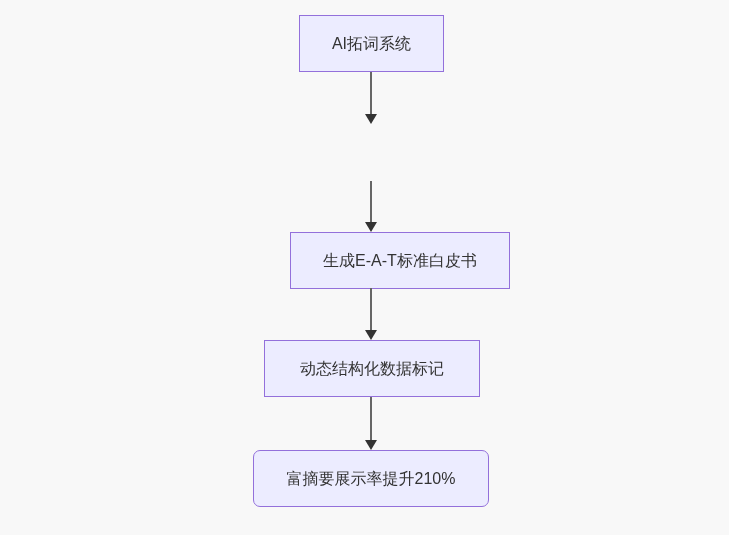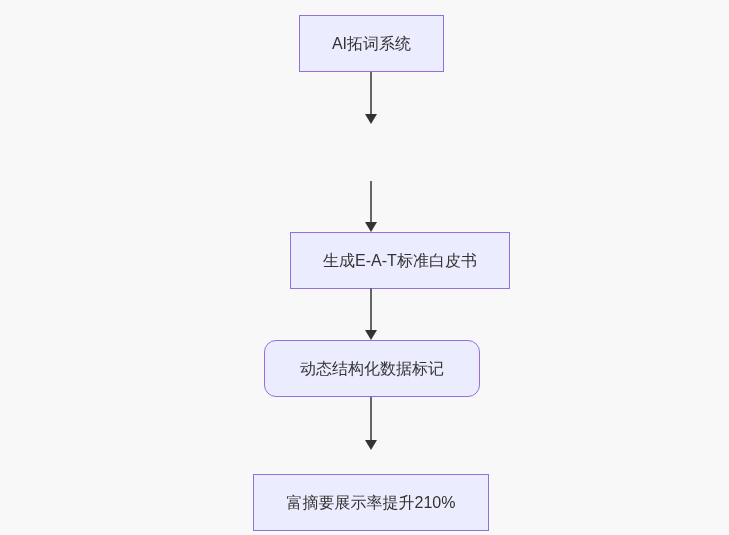--- a/index.html
+++ b/index.html
@@ -26,22 +26,22 @@
     justify-content: center;
     color: #333333;
     font-size: 16px;
     line-height: 1;
     white-space: nowrap;
     text-align: left;
   }
   .n1 { left: 299px; top: 15px;  width: 145px; height: 57px; }
   .n2 { left: 274px; top: 124px; width: 194px; height: 57px; }
   .n3 { left: 261px; top: 232px; width: 220px; height: 57px; margin-left: 29px; }
-  .n4 { left: 264px; top: 340px; width: 216px; height: 57px; border-radius: 12px; }
-  .n5 { left: 253px; top: 474px; width: 236px; height: 57px; }
+  .n4 { left: 264px; top: 340px; width: 216px; height: 57px; }
+  .n5 { left: 253px; top: 450px; width: 236px; height: 57px; border-radius: 7px; }
 
   .edge-line {
     position: absolute;
     left: 370px;
     width: 2px;
     background: #666666;
   }
   .e1 { top: 72px;  height: 43px; }
   .e2 { top: 181px; height: 42px; }
   .e3 { top: 288px; height: 43px; }

